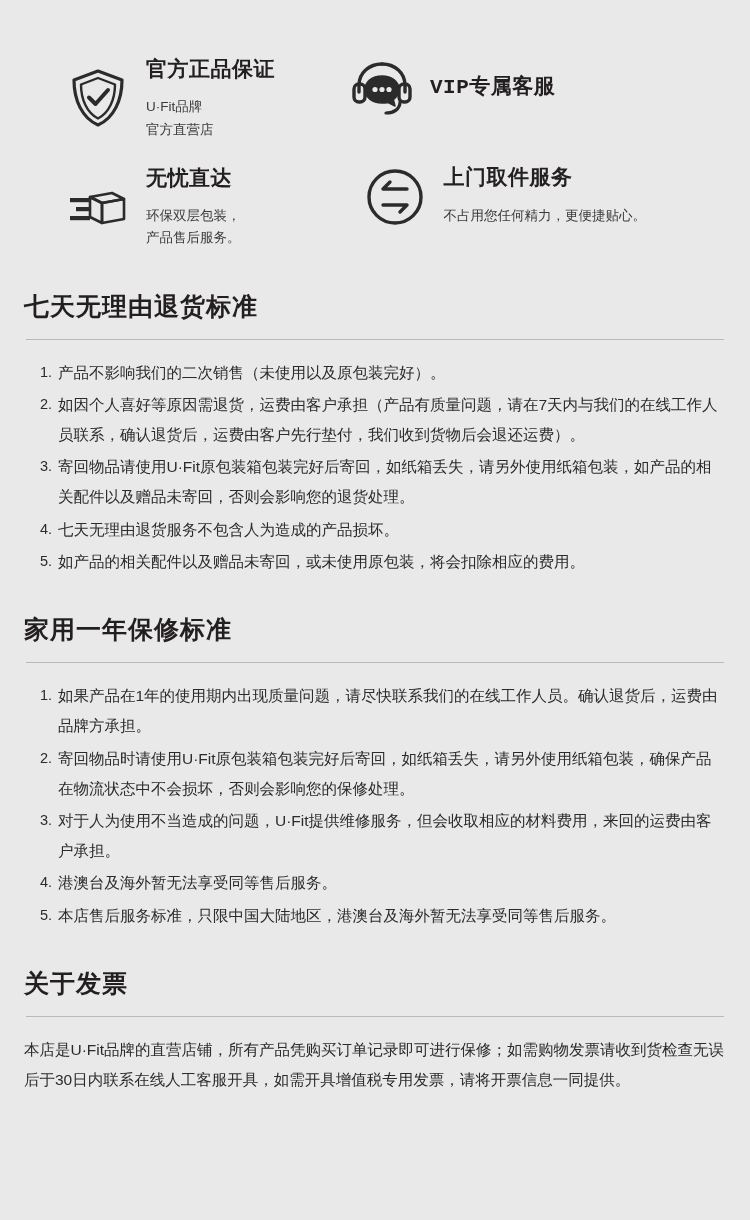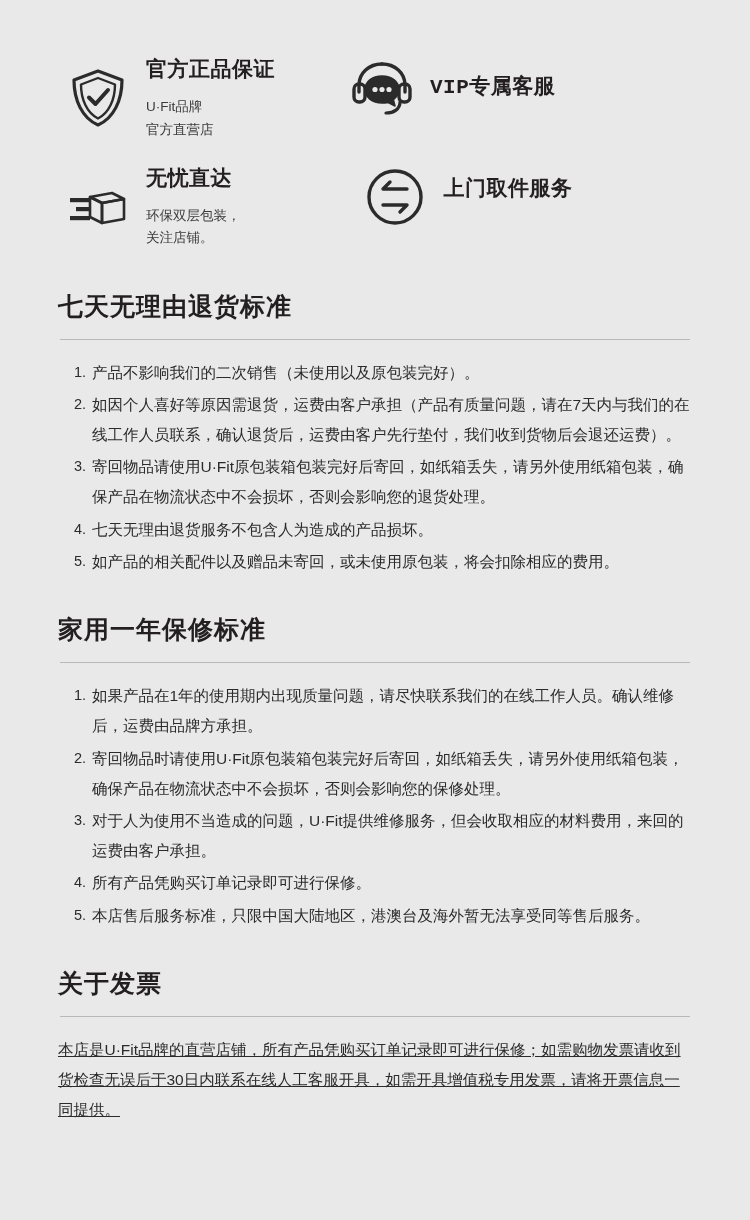--- a/index.html
+++ b/index.html
@@ -68,21 +68,21 @@
   .feat-desc {
     font-size: 13.5px;
     color: #3a3a3a;
     line-height: 1.65;
     margin-top: 14px;
   }
   .feat-desc div { white-space: nowrap; }
 
   
   .section {
-    padding: 0 58px;
+    padding: 0 24px;
   }
   .section-title {
     font-size: 25px;
     font-weight: bold;
     color: #231f20;
     letter-spacing: 1px;
   }
   .rule {
     height: 1px;
     background: #b9b9b9;
@@ -109,21 +109,20 @@
     top: 0;
     width: 24px;
     text-align: right;
     font-size: 14.5px;
     color: #2b2b2b;
   }
   .para {
     font-size: 15.5px;
     line-height: 1.95;
     color: #2b2b2b;
-    text-decoration: underline;
   }
   .gap-lg { height: 40px; }
   .gap-md { height: 34px; }
 </style>
 </head>
 <body>
 
 <div class="page">
 
   <div class="top-strip"></div>
@@ -180,67 +179,68 @@
             <path d="M36 28 L58 24 L58 44 L36 48 Z" fill="none" stroke="#2b2b2b" stroke-width="2.6" stroke-linejoin="round"></path>
             <rect x="4" y="23" width="20" height="4.2" fill="#2b2b2b"></rect>
             <rect x="10" y="32" width="14" height="4.2" fill="#2b2b2b"></rect>
             <rect x="4" y="41" width="20" height="4.2" fill="#2b2b2b"></rect>
           </svg>
         </div>
         <div class="feat-text">
           <div class="feat-title">无忧直达</div>
           <div class="feat-desc">
             <div>环保双层包装，</div>
-            <div>关注店铺。</div>
+            <div>产品售后服务。</div>
           </div>
         </div>
       </div>
 
       <div class="feature col-2">
         <div class="feat-icon">
           <svg width="64" height="64" viewBox="0 0 64 64">
             <circle cx="32" cy="32" r="26" fill="none" stroke="#2b2b2b" stroke-width="3.4"></circle>
             <path d="M44 24 L20 24 L27 17" fill="none" stroke="#2b2b2b" stroke-width="3.4" stroke-linecap="round" stroke-linejoin="round"></path>
             <path d="M20 40 L44 40 L37 47" fill="none" stroke="#2b2b2b" stroke-width="3.4" stroke-linecap="round" stroke-linejoin="round"></path>
           </svg>
         </div>
         <div class="feat-text">
           <div class="feat-title">上门取件服务</div>
           <div class="feat-desc">
+            <div>不占用您任何精力，更便捷贴心。</div>
           </div>
         </div>
       </div>
 
     </div>
   </div>
 
   <div class="gap-lg"></div>
 
   <div class="section">
     <div class="section-title">七天无理由退货标准</div>
     <div class="rule"></div>
     <ol class="list">
       <li>产品不影响我们的二次销售（未使用以及原包装完好）。</li>
       <li>如因个人喜好等原因需退货，运费由客户承担（产品有质量问题，请在7天内与我们的在线工作人员联系，确认退货后，运费由客户先行垫付，我们收到货物后会退还运费）。</li>
-      <li>寄回物品请使用U·Fit原包装箱包装完好后寄回，如纸箱丢失，请另外使用纸箱包装，确保产品在物流状态中不会损坏，否则会影响您的退货处理。</li>
+      <li>寄回物品请使用U·Fit原包装箱包装完好后寄回，如纸箱丢失，请另外使用纸箱包装，如产品的相关配件以及赠品未寄回，否则会影响您的退货处理。</li>
       <li>七天无理由退货服务不包含人为造成的产品损坏。</li>
       <li>如产品的相关配件以及赠品未寄回，或未使用原包装，将会扣除相应的费用。</li>
     </ol>
   </div>
 
   <div class="gap-md"></div>
 
   <div class="section">
     <div class="section-title">家用一年保修标准</div>
     <div class="rule"></div>
     <ol class="list">
-      <li>如果产品在1年的使用期内出现质量问题，请尽快联系我们的在线工作人员。确认维修后，运费由品牌方承担。</li>
+      <li>如果产品在1年的使用期内出现质量问题，请尽快联系我们的在线工作人员。确认退货后，运费由品牌方承担。</li>
       <li>寄回物品时请使用U·Fit原包装箱包装完好后寄回，如纸箱丢失，请另外使用纸箱包装，确保产品在物流状态中不会损坏，否则会影响您的保修处理。</li>
       <li>对于人为使用不当造成的问题，U·Fit提供维修服务，但会收取相应的材料费用，来回的运费由客户承担。</li>
-      <li>所有产品凭购买订单记录即可进行保修。</li>
+      <li>港澳台及海外暂无法享受同等售后服务。</li>
       <li>本店售后服务标准，只限中国大陆地区，港澳台及海外暂无法享受同等售后服务。</li>
     </ol>
   </div>
 
   <div class="gap-md"></div>
 
   <div class="section">
     <div class="section-title">关于发票</div>
     <div class="rule"></div>
     <div class="para">本店是U·Fit品牌的直营店铺，所有产品凭购买订单记录即可进行保修；如需购物发票请收到货检查无误后于30日内联系在线人工客服开具，如需开具增值税专用发票，请将开票信息一同提供。</div>

